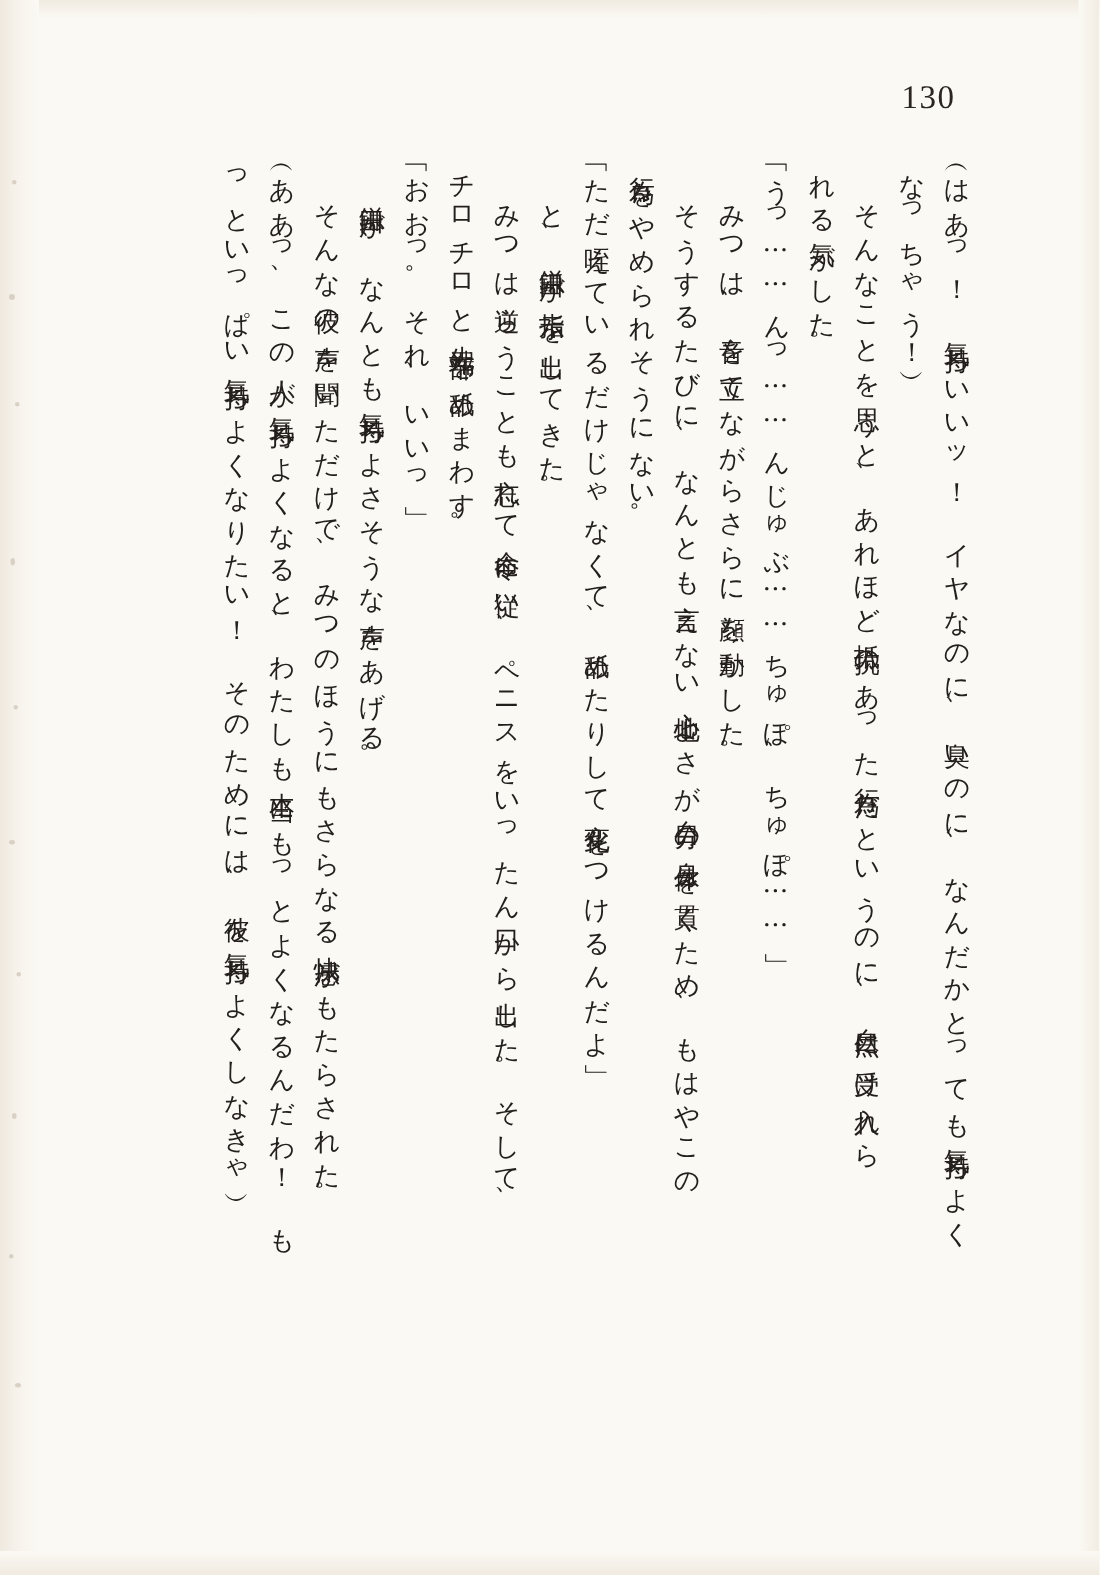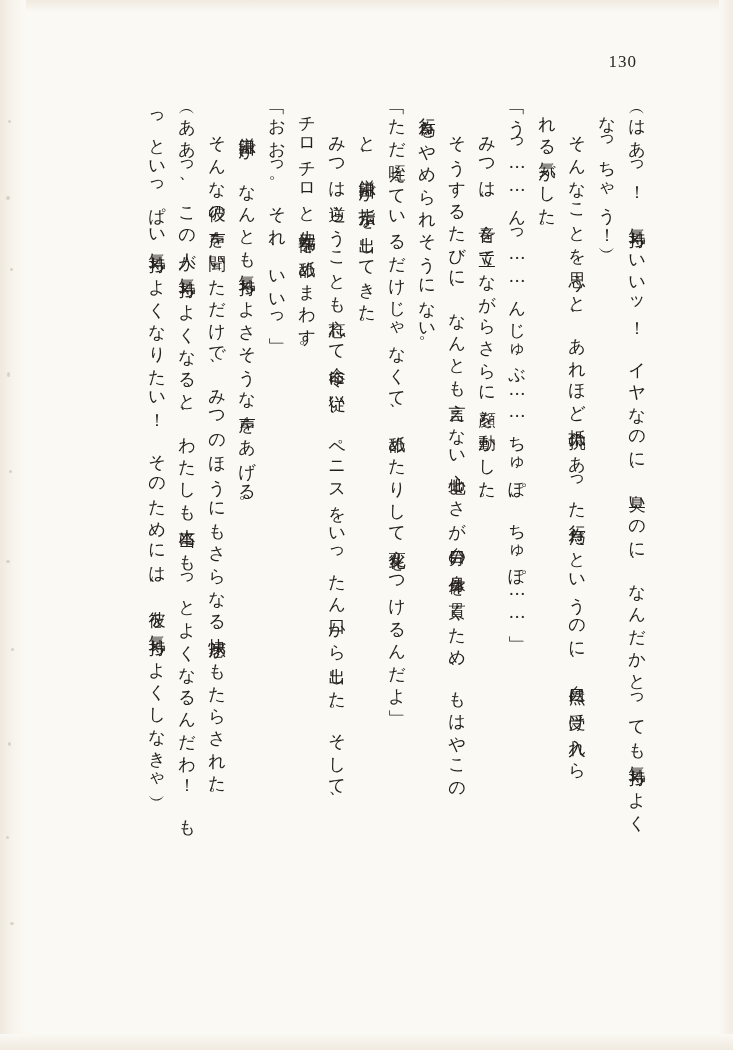--- a/index.html
+++ b/index.html
@@ -67,21 +67,21 @@
     background: #cfc6b8;
     border-radius: 50%;
     opacity: .75;
   }
 
   
   #page-number {
     position: absolute;
     top: 52px;
     right: 96px;
-    font-size: 17px;
+    font-size: 22px;
     color: #2a2520;
     letter-spacing: 1px;
     font-family: "Liberation Serif", "DejaVu Serif", serif;
   }
 
   
   #text-block {
     position: absolute;
     top: 104px;
     right: 88px;

